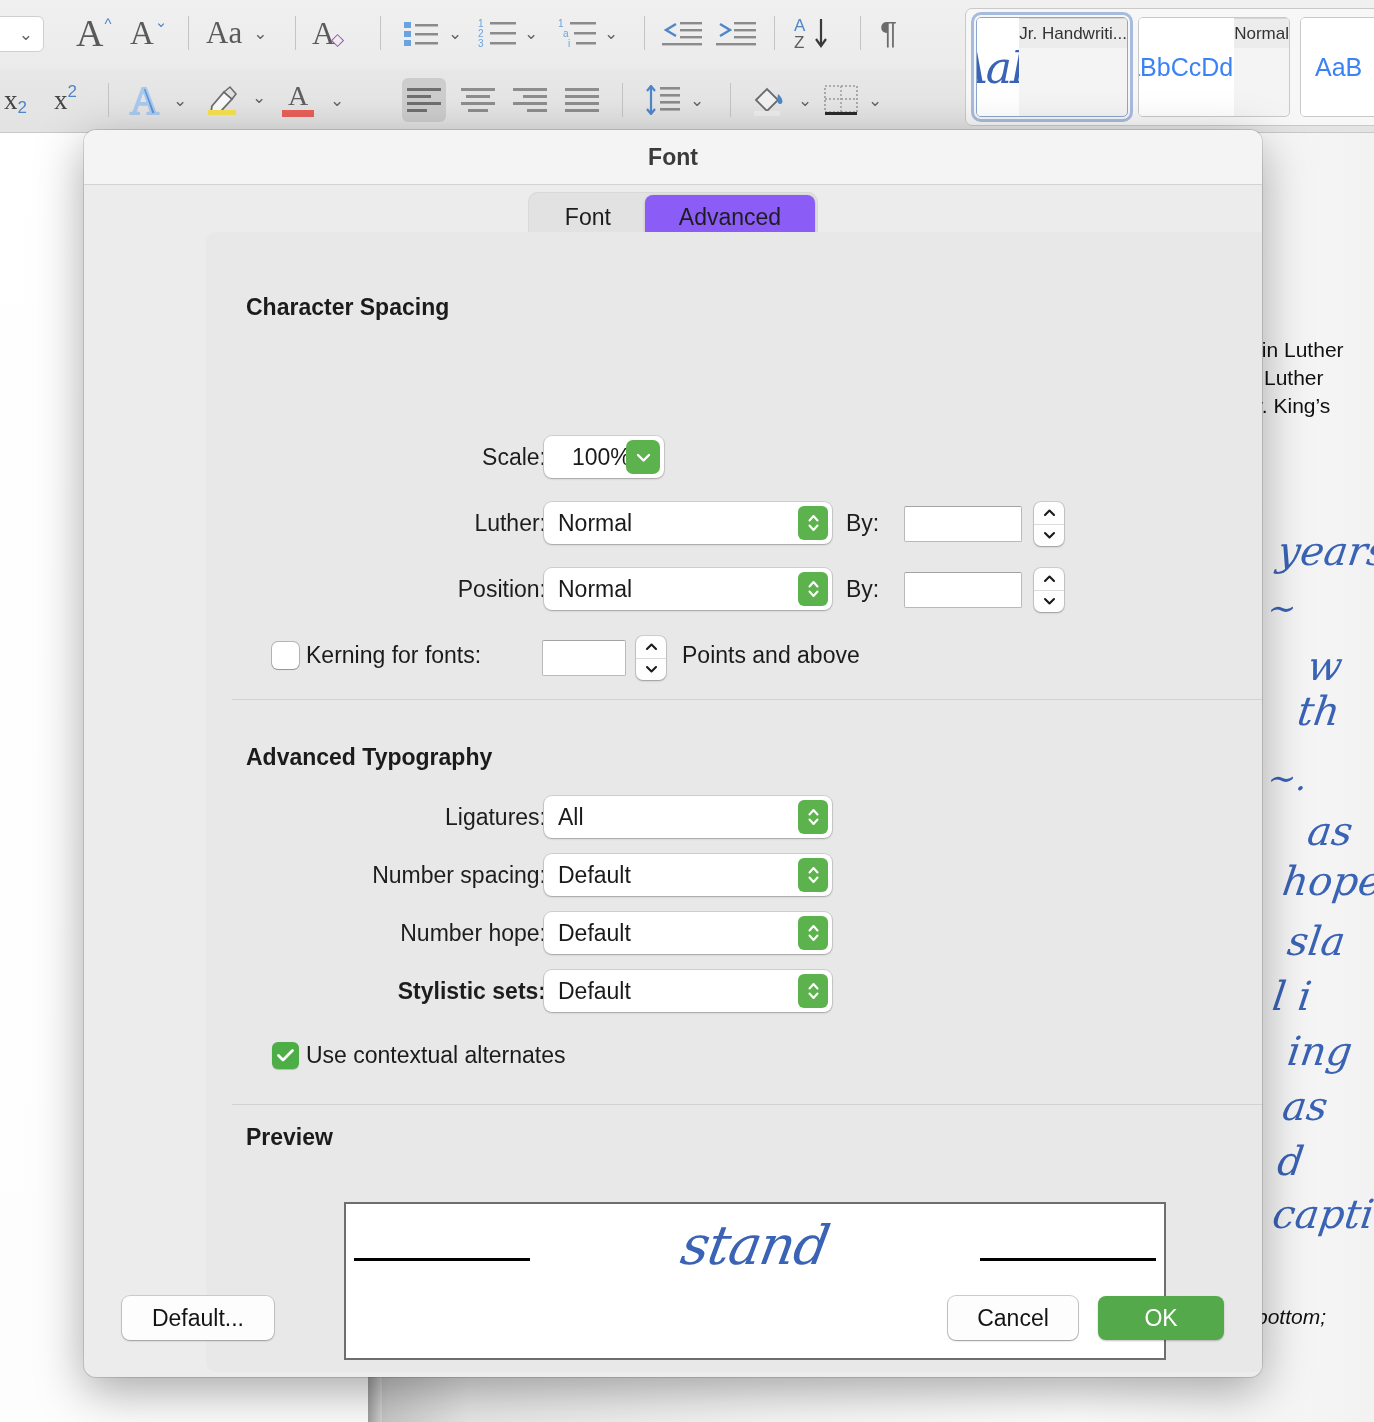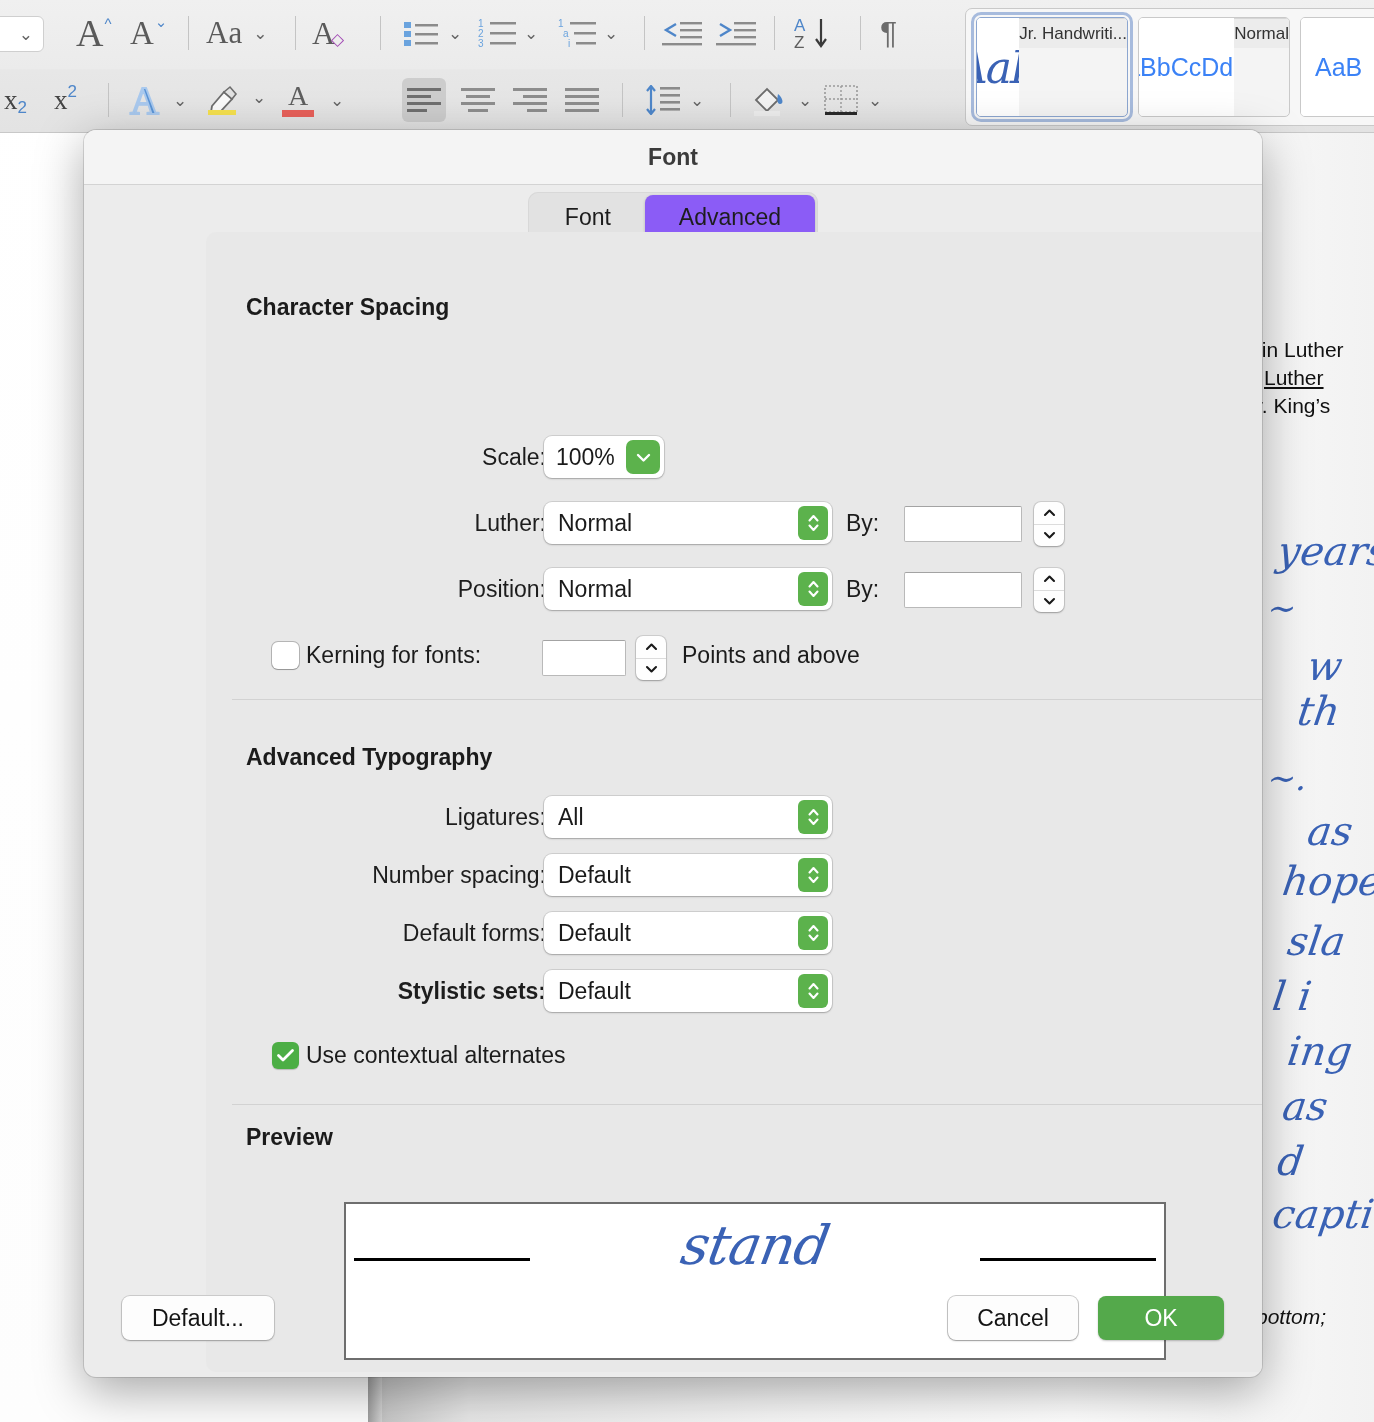--- a/index.html
+++ b/index.html
@@ -78,21 +78,21 @@
     position: absolute; left: 368px; top: 133px; width: 1006px; height: 1289px;
     background: linear-gradient(90deg,#b6b6b6 0%,#c9c9c9 2%,#e8e8e8 10%,#f7f7f7 40%,#ffffff 70%,#f2f2f2 100%);
   }
   .page-shadow {
     position: absolute; left: 368px; top: 133px; width: 14px; height: 1289px;
     background: linear-gradient(90deg,#9e9e9e,#d3d3d3);
   }
   .doc-txt {
     position: absolute; font-size: 21px; color: #111; white-space: nowrap;
   }
-  .doc-txt.link { text-decoration: underline; }
+  .doc-txt.link { }
   .doc-txt.ital { font-style: italic; }
   .hand-txt {
     position: absolute; color: #3a62b5; font-family: "DejaVu Serif", serif;
     font-style: italic; white-space: nowrap; font-size: 40px;
     transform: skewX(-8deg);
   }
 
   
   .dialog {
     position: absolute; left: 84px; top: 130px; width: 1178px; height: 1247px;
@@ -455,21 +455,21 @@
         <div class="seg-item">Font</div>
         <div class="seg-item active">Advanced</div>
       </div>
     </div>
 
     <div class="panel">
 
       <div class="sec-title" style="left:40px; top:62px;">Character Spacing</div>
 
       <div class="row-label" style="left:140px; top:212px; width:200px;">Scale:</div>
-      <div class="popup" style="left:338px; top:204px; width:120px;">
+      <div class="popup" style="left:338px; top:204px; width:120px;padding-left:16px;">
         <div class="popup-val" style="padding-left:12px;">100%</div>
         <div class="combo-arrow">
           <svg width="17" height="11" viewBox="0 0 17 11">
               <path d="M3 3 L8.5 8.5 L14 3" fill="none" stroke="#fff" stroke-width="2.4" stroke-linecap="round" stroke-linejoin="round"></path>
             </svg>
         </div>
       </div>
 
       <div class="row-label" style="left:110px; top:278px; width:230px;">Luther:</div>
       <div class="popup" style="left:338px; top:270px; width:288px;">
@@ -557,21 +557,21 @@
       <div class="popup" style="left:338px; top:622px; width:288px;">
         <div class="popup-val">Default</div>
         <div class="popup-arrows">
           <svg width="15" height="22" viewBox="0 0 15 22">
             <path d="M3.5 8.5 L7.5 4 L11.5 8.5" fill="none" stroke="#fff" stroke-width="2.1" stroke-linecap="round" stroke-linejoin="round"></path>
             <path d="M3.5 13.5 L7.5 18 L11.5 13.5" fill="none" stroke="#fff" stroke-width="2.1" stroke-linecap="round" stroke-linejoin="round"></path>
           </svg>
         </div>
       </div>
 
-      <div class="row-label" style="left:60px; top:688px; width:280px;">Default forms:</div>
+      <div class="row-label" style="left:60px; top:688px; width:280px;">Number hope:</div>
       <div class="popup" style="left:338px; top:680px; width:288px;">
         <div class="popup-val">Default</div>
         <div class="popup-arrows">
           <svg width="15" height="22" viewBox="0 0 15 22">
             <path d="M3.5 8.5 L7.5 4 L11.5 8.5" fill="none" stroke="#fff" stroke-width="2.1" stroke-linecap="round" stroke-linejoin="round"></path>
             <path d="M3.5 13.5 L7.5 18 L11.5 13.5" fill="none" stroke="#fff" stroke-width="2.1" stroke-linecap="round" stroke-linejoin="round"></path>
           </svg>
         </div>
       </div>
 

